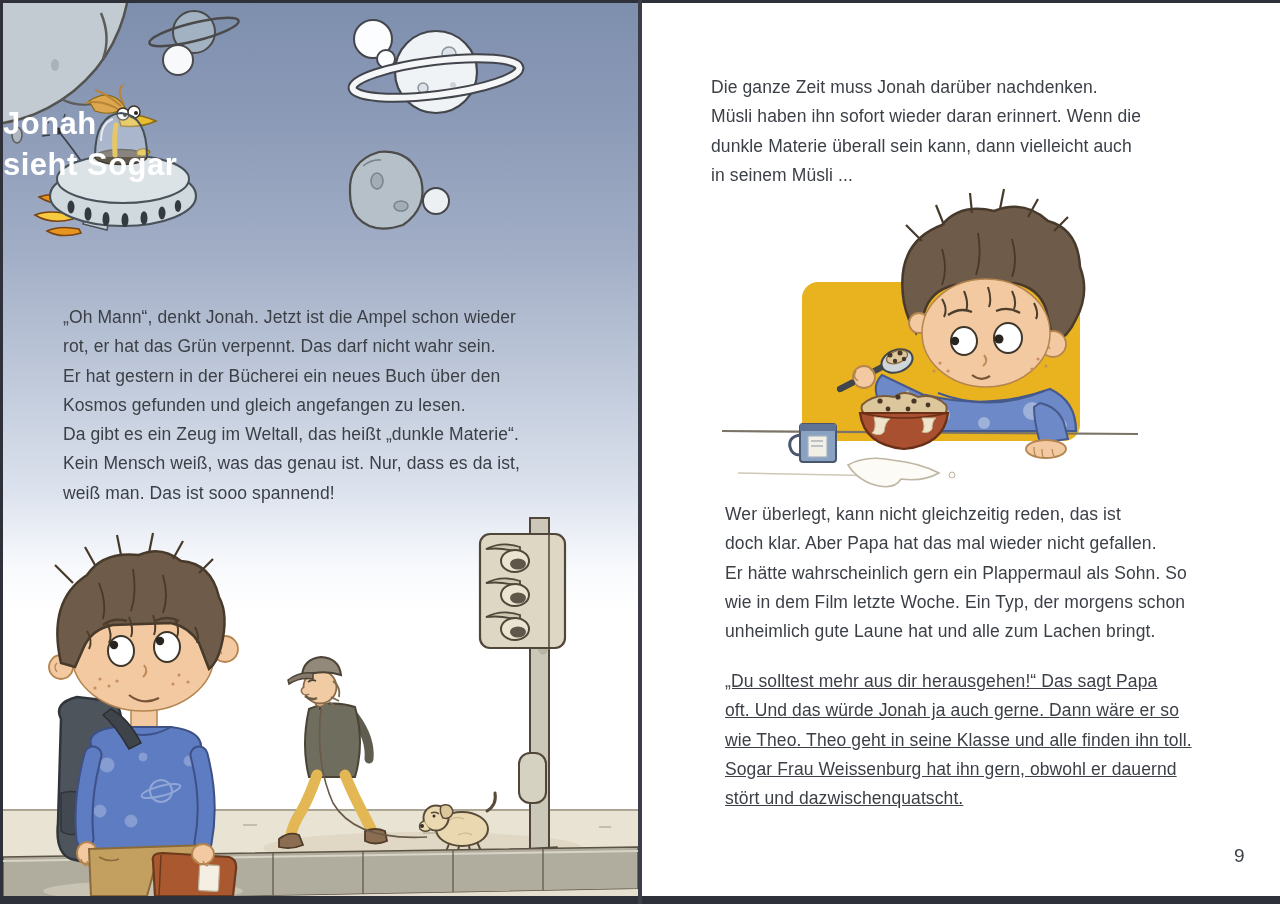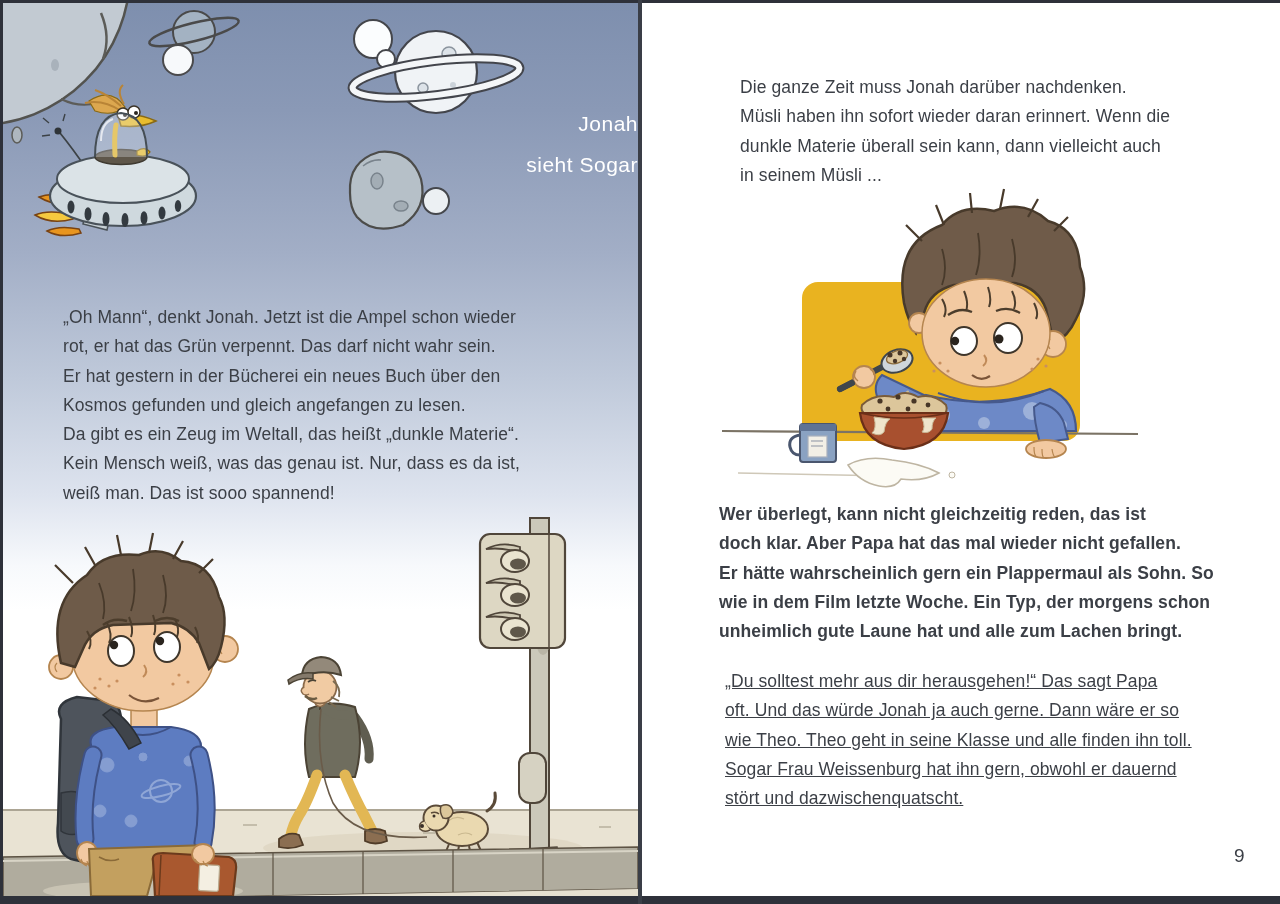--- a/index.html
+++ b/index.html
@@ -11,27 +11,27 @@
   .page{position:absolute;top:3px;height:893px;overflow:hidden;}
   .page-left{
     left:3px;width:635px;
     background:linear-gradient(180deg,#7e8fae 0%,#8a99b6 12%,#a2aec6 28%,#bfc9da 42%,#dde3ee 55%,#f7f9fc 63%,#ffffff 68%);
   }
   .page-right{left:642px;width:638px;background:#ffffff;}
   .gutter{position:absolute;left:638px;top:0;width:4px;height:904px;background:#3a3e47;}
   .scene{position:absolute;left:0;top:0;}
   .chapter-title{
     position:absolute;left:0;top:100px;width:100%;
-    text-align:right;color:#ffffff;font-size:21px;font-weight:400;
+    text-align:left;color:#ffffff;font-size:31px;font-weight:700;
     line-height:41px;letter-spacing:.5px;z-index:3;
   }
   .body-text{position:absolute;color:#3b3f46;font-size:17.5px;line-height:29.3px;letter-spacing:.1px;z-index:3;}
   .left-paragraph{left:60px;top:268px;width:520px;margin-top:32px;}
-  .rp1{left:98px;top:70px;width:520px;}
-  .rp2{left:77px;top:497px;width:530px;font-weight:bold;}
+  .rp1{left:69px;top:70px;width:520px;}
+  .rp2{left:83px;top:497px;width:530px;}
   .rp3{left:83px;top:664px;width:530px;text-decoration:underline;}
   .page-number{position:absolute;left:592px;top:842px;color:#3b3f46;font-size:19px;z-index:3;}
 </style>
 </head>
 <body>
 
 <div class="book">
 
   <div class="page page-left">
 

